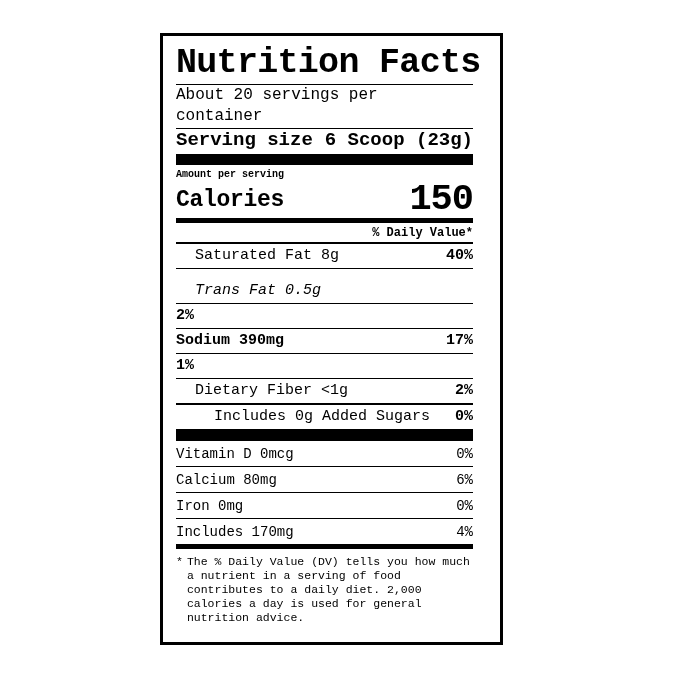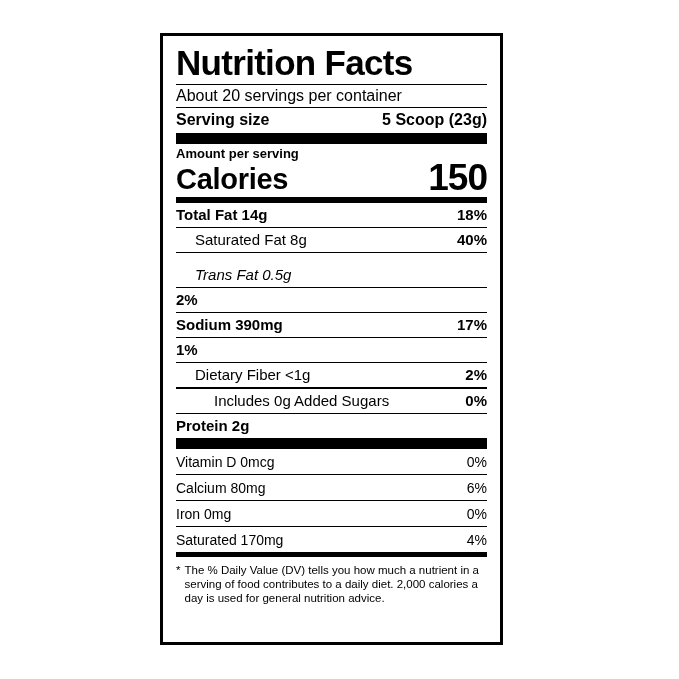--- a/index.html
+++ b/index.html
@@ -20,23 +20,24 @@
     left: 160px;
     top: 33px;
     width: 343px;
     height: 612px;
     border: 3px solid #000000;
     background: #ffffff;
     box-sizing: border-box;
   }
 
   #label-inner {
-    padding: 7px 13px 8px 13px;
+    padding: 7px 27px 8px 13px;
     box-sizing: border-box;
     height: 100%;
+    font-family: Liberation Mono, monospace;
   }
 
   .title {
     font-size: 35px;
     font-weight: bold;
     letter-spacing: -0.7px;
     line-height: 40px;
     margin: 0 0 1px 0;
     white-space: nowrap;
   }
@@ -57,41 +58,41 @@
   .servings {
     font-size: 16px;
     line-height: 21px;
     padding-bottom: 1px;
   }
 
   .serving-size-row {
     display: flex;
     justify-content: space-between;
     align-items: flex-end;
-    font-size: 16px;
+    font-size: 19px;
     font-weight: bold;
     line-height: 23px;
     padding-bottom: 2px;
   }
 
   .amount-per {
-    font-size: 13px;
+    font-size: 10px;
     font-weight: bold;
     line-height: 14px;
     padding-top: 3px;
   }
 
   .calories-row {
     display: flex;
     justify-content: space-between;
     align-items: flex-end;
     padding-bottom: 2px;
   }
   .calories-label {
-    font-size: 29px;
+    font-size: 23px;
     font-weight: bold;
     line-height: 32px;
     letter-spacing: -0.3px;
   }
   .calories-value {
     font-size: 37px;
     font-weight: bold;
     line-height: 34px;
     letter-spacing: -1px;
   }
@@ -149,39 +150,36 @@
   <div id="label-inner">
 
     <div class="title">Nutrition Facts</div>
     <div class="rule-thin"></div>
 
     <div class="servings">About 20 servings per container</div>
     <div class="rule-hair"></div>
 
     <div class="serving-size-row">
       <span>Serving size</span>
-      <span>5 Scoop (23g)</span>
+      <span>6 Scoop (23g)</span>
     </div>
     <div class="rule-thick"></div>
 
     <div class="amount-per">Amount per serving</div>
 
     <div class="calories-row">
       <span class="calories-label">Calories</span>
       <span class="calories-value">150</span>
     </div>
     <div class="rule-med"></div>
 
+    <div class="dv-header">% Daily Value*</div>
     <div class="rule-thin"></div>
 
     <div>
-      <div class="nut-row">
-        <span class="name bold">Total Fat 14g</span>
-        <span class="pct">18%</span>
-      </div>
       <div class="rule-hair"></div>
 
       <div class="nut-row">
         <span class="name indent1">Saturated Fat 8g</span>
         <span class="pct">40%</span>
       </div>
       <div class="rule-hair"></div>
 
       <div class="nut-row">
         <span class="name indent1 ital">Trans Fat 0.5g</span>
@@ -212,24 +210,20 @@
       <div class="rule-hair"></div>
 
       <div class="rule-hair"></div>
 
       <div class="nut-row">
         <span class="name indent2">Includes 0g Added Sugars</span>
         <span class="pct">0%</span>
       </div>
       <div class="rule-hair"></div>
 
-      <div class="nut-row">
-        <span class="name bold">Protein 2g</span>
-        <span class="pct"></span>
-      </div>
     </div>
 
     <div class="rule-thick"></div>
 
     <div>
       <div class="vit-row">
         <span class="name">Vitamin D 0mcg</span>
         <span class="pct">0%</span>
       </div>
       <div class="rule-hair"></div>
@@ -240,21 +234,21 @@
       </div>
       <div class="rule-hair"></div>
 
       <div class="vit-row">
         <span class="name">Iron 0mg</span>
         <span class="pct">0%</span>
       </div>
       <div class="rule-hair"></div>
 
       <div class="vit-row">
-        <span class="name">Saturated 170mg</span>
+        <span class="name">Includes 170mg</span>
         <span class="pct">4%</span>
       </div>
     </div>
 
     <div class="rule-med"></div>
 
     <div class="footnote">
       <span class="star">*</span>
       <span class="txt">The % Daily Value (DV) tells you how much a nutrient in a serving of food contributes to a daily diet. 2,000 calories a day is used for general nutrition advice.</span>
     </div>

